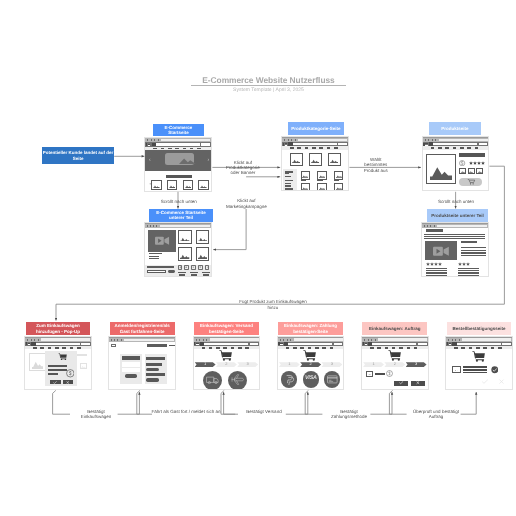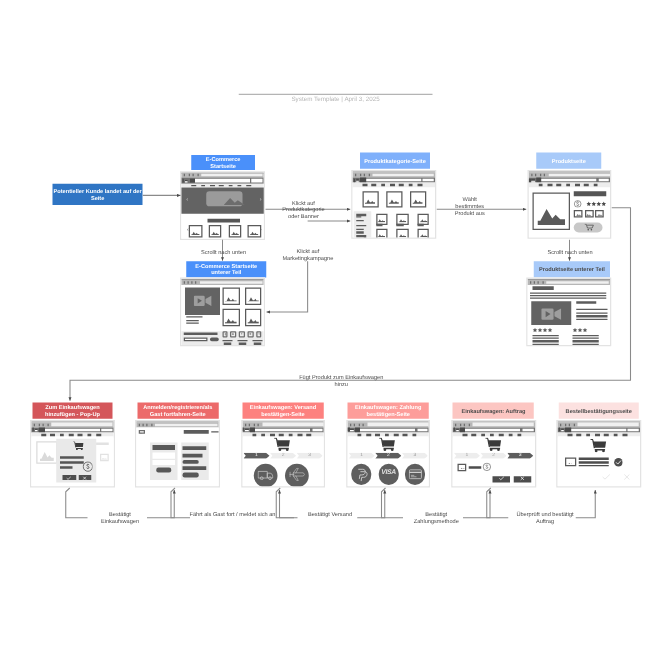--- a/index.html
+++ b/index.html
@@ -29,20 +29,21 @@
   .g{position:absolute;}
   .imgbox{position:absolute;border:1px solid #5a5a5a;box-sizing:border-box;background:#fff;}
   .bar{position:absolute;background:#555;}
 </style>
 </head>
 <body>
 
 <div id="stage">
 
   <div id="title-block">
+    <div id="doc-title">E-Commerce Website Nutzerfluss</div>
     <div id="title-rule"></div>
     <div id="doc-sub">System Template  |  April 3, 2025</div>
   </div>
 
   <div class="lbl" id="n-start" style="left:42px;top:147.4px;width:72.2px;height:16.4px;background:#2f75c4;padding:0">
     <span>Potentieller Kunde landet auf der Seite</span>
   </div>
 
   <div class="lbl" id="n-home" style="left:153px;top:124px;width:51px;height:11.5px;background:#4a90fa">
     <span>E-Commerce Startseite</span>

